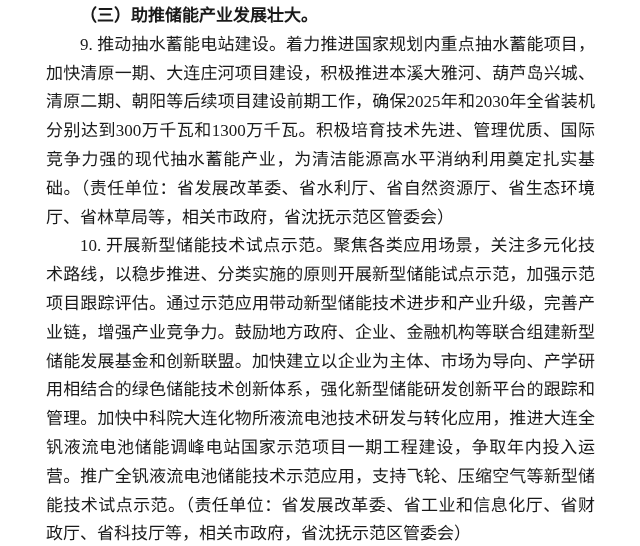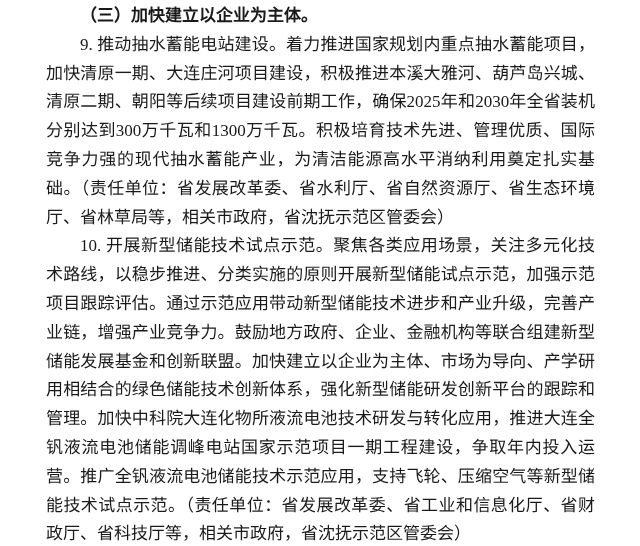--- a/index.html
+++ b/index.html
@@ -36,16 +36,16 @@
   .para {
     margin: 0;
     padding: 0;
     text-indent: 2em;
   }
 </style>
 </head>
 <body>
 
 <div class="page">
-  <h3 class="section-heading">（三）加快建立以企业为主体。</h3>
+  <h3 class="section-heading">（三）助推储能产业发展壮大。</h3>
   <p class="para">9. 推动抽水蓄能电站建设。着力推进国家规划内重点抽水蓄能项目，加快清原一期、大连庄河项目建设，积极推进本溪大雅河、葫芦岛兴城、清原二期、朝阳等后续项目建设前期工作，确保2025年和2030年全省装机分别达到300万千瓦和1300万千瓦。积极培育技术先进、管理优质、国际竞争力强的现代抽水蓄能产业，为清洁能源高水平消纳利用奠定扎实基础。（责任单位：省发展改革委、省水利厅、省自然资源厅、省生态环境厅、省林草局等，相关市政府，省沈抚示范区管委会）</p>
   <p class="para">10. 开展新型储能技术试点示范。聚焦各类应用场景，关注多元化技术路线，以稳步推进、分类实施的原则开展新型储能试点示范，加强示范项目跟踪评估。通过示范应用带动新型储能技术进步和产业升级，完善产业链，增强产业竞争力。鼓励地方政府、企业、金融机构等联合组建新型储能发展基金和创新联盟。加快建立以企业为主体、市场为导向、产学研用相结合的绿色储能技术创新体系，强化新型储能研发创新平台的跟踪和管理。加快中科院大连化物所液流电池技术研发与转化应用，推进大连全钒液流电池储能调峰电站国家示范项目一期工程建设，争取年内投入运营。推广全钒液流电池储能技术示范应用，支持飞轮、压缩空气等新型储能技术试点示范。（责任单位：省发展改革委、省工业和信息化厅、省财政厅、省科技厅等，相关市政府，省沈抚示范区管委会）</p>
 </div>
 
 </body></html>

